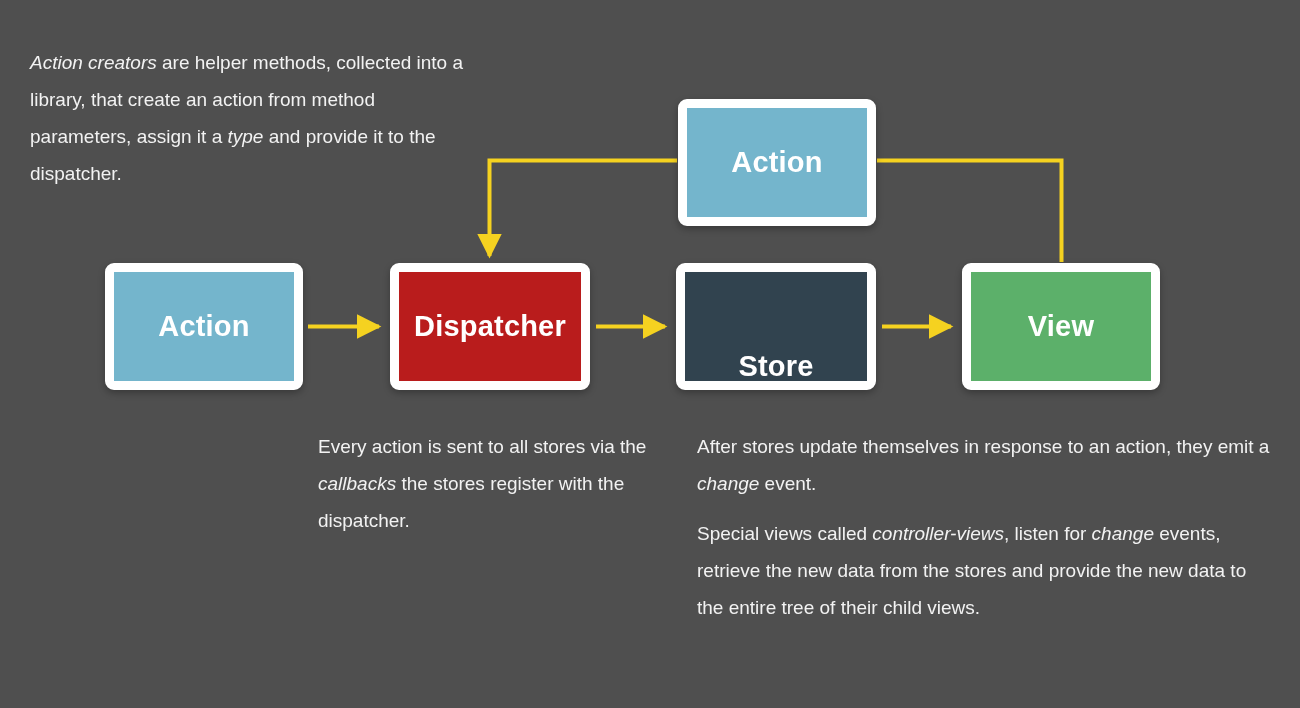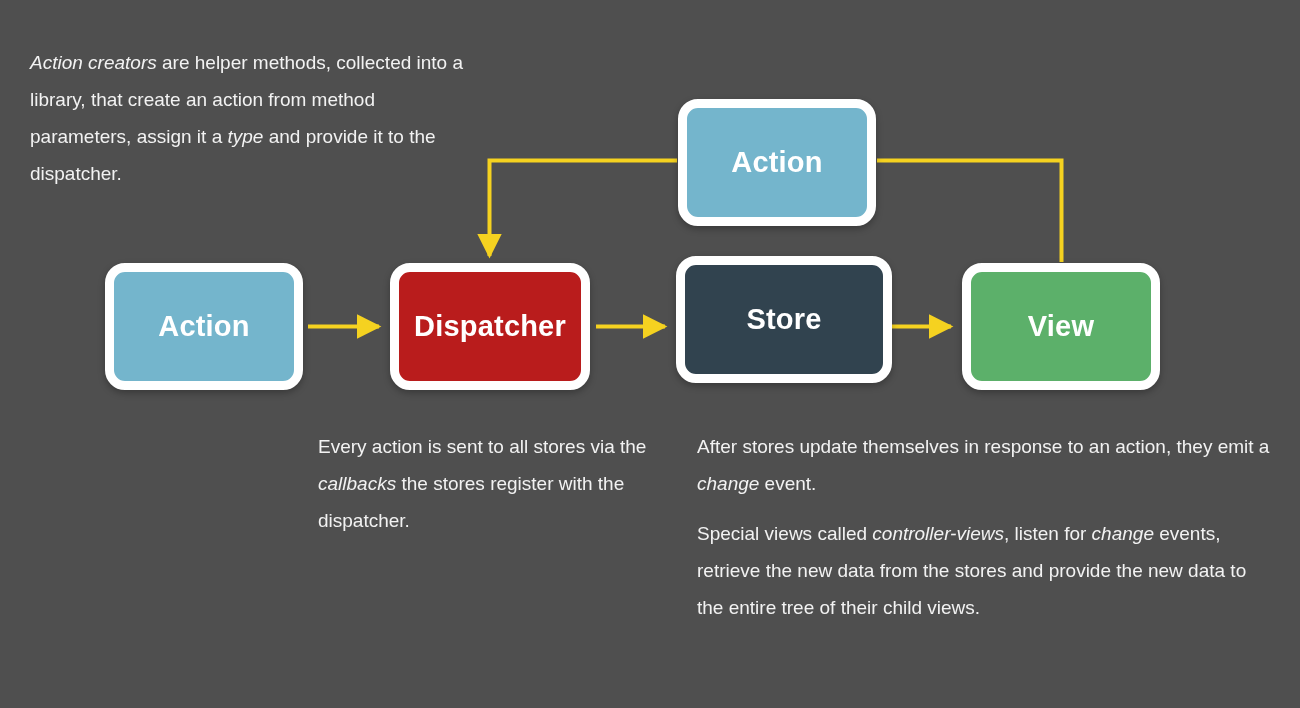--- a/index.html
+++ b/index.html
@@ -24,39 +24,39 @@
     width: 1300px;
     height: 708px;
     pointer-events: none;
   }
 
   
   .node {
     position: absolute;
     box-sizing: border-box;
     border: 9px solid #ffffff;
-    border-radius: 20px;
+    border-radius: 9px;
     display: flex;
     align-items: center;
     justify-content: center;
     box-shadow: 0 3px 7px rgba(0,0,0,0.28);
   }
   .node-label {
     color: #ffffff;
     font-size: 29px;
     font-weight: bold;
     letter-spacing: 0.2px;
     line-height: 1;
     white-space: nowrap;
   }
 
   #node-action-top   { left: 678px; top: 99px;  width: 198px; height: 127px; }
   #node-action-left  { left: 105px; top: 263px; width: 198px; height: 127px; }
   #node-dispatcher   { left: 390px; top: 263px; width: 200px; height: 127px; }
-  #node-store        { left: 676px; top: 256px; width: 216px; height: 127px; }
+  #node-store        { left: 676px; top: 263px; width: 200px; height: 127px; align-items: flex-end; }
   #node-view         { left: 962px; top: 263px; width: 198px; height: 127px; }
 
   
   .prose {
     position: absolute;
     color: #f2f2f2;
     font-size: 19px;
     line-height: 37px;
   }
   .prose p { margin: 0; }

